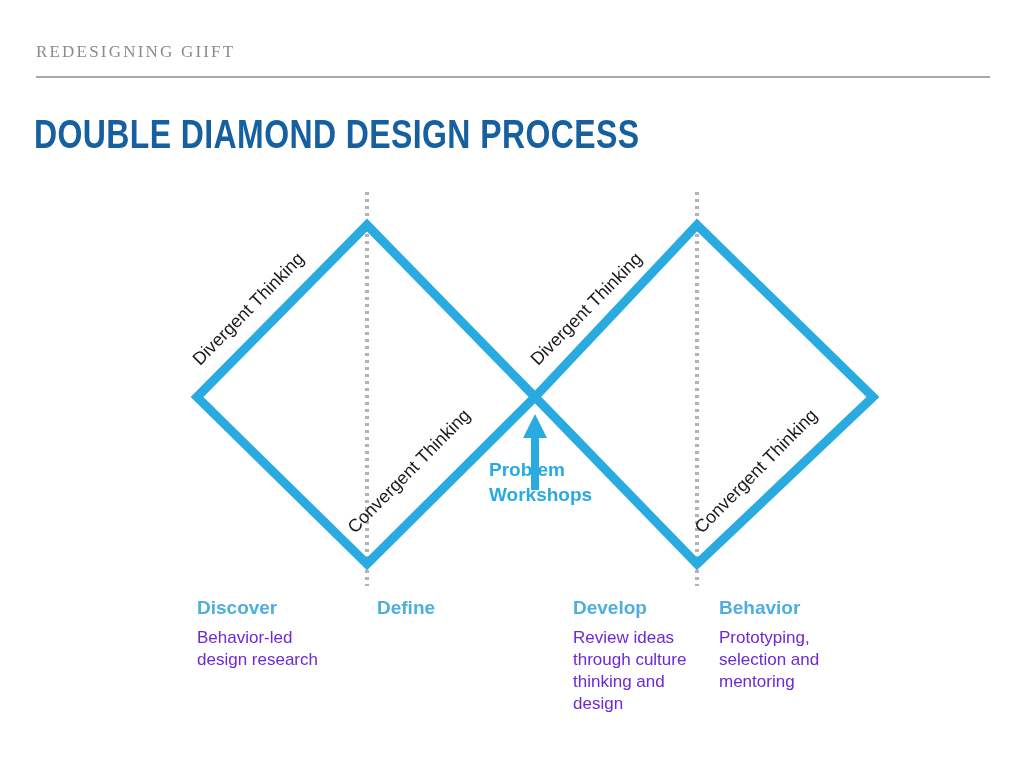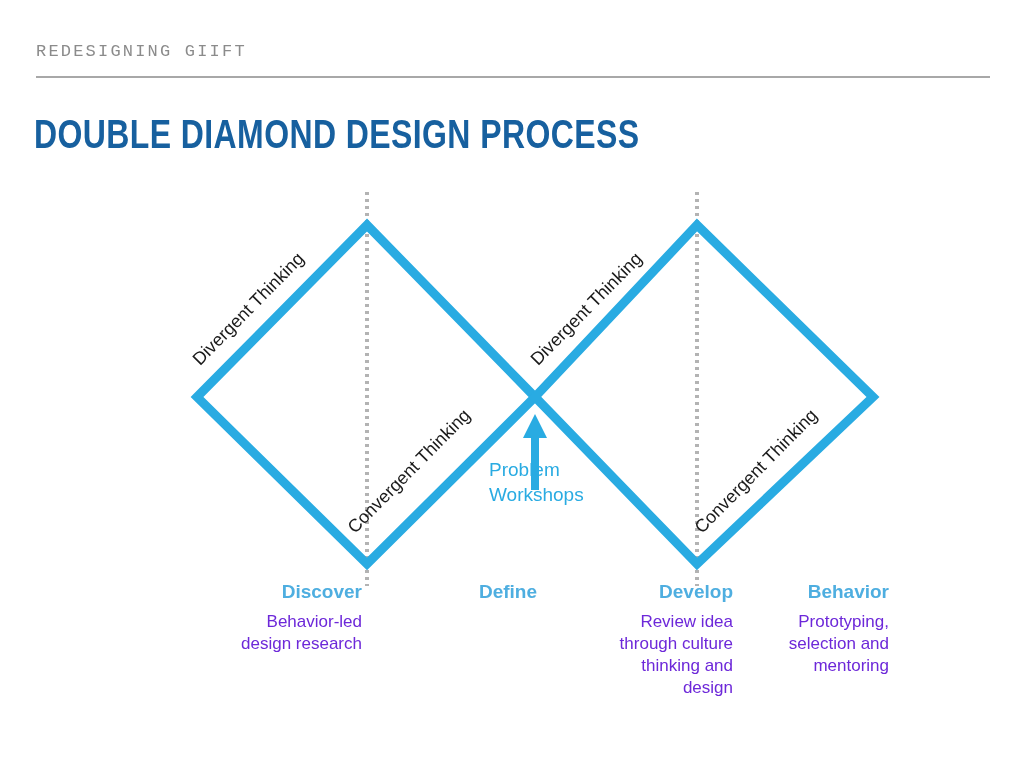--- a/index.html
+++ b/index.html
@@ -29,21 +29,21 @@
   .eyebrow {
     position: absolute;
     left: 36px;
     top: 42px;
     font-size: 17px;
     letter-spacing: 2.2px;
     color: #8b8b8b;
     font-weight: 400;
     text-transform: uppercase;
     white-space: nowrap;
-    font-family: Liberation Mono, monospace;
+    font-family: Liberation Serif, serif;
   }
 
   .rule {
     position: absolute;
     left: 36px;
     top: 76px;
     width: 954px;
     height: 2px;
     background: #a8a8a8;
   }
@@ -84,31 +84,30 @@
   }
 
   
   .problem-def {
     position: absolute;
     left: 489px;
     top: 457px;
     width: 190px;
     font-size: 19px;
     line-height: 25px;
-    font-weight: 400;
+    font-weight: 700;
     color: #29abe2;
     text-align: left;
     font-family: "Liberation Sans", sans-serif;
   }
 
   
   .phase {
     position: absolute;
-    top: 581px;
-    text-align: right;
+    top: 597px;
   }
   .phase-title {
     font-size: 19px;
     font-weight: 700;
     color: #4eaee0;
     margin: 0 0 8px 0;
     line-height: 22px;
     font-family: "Liberation Sans", sans-serif;
   }
   .phase-desc {
@@ -168,21 +167,21 @@
     <div class="phase-desc">Behavior-led
 design research</div>
   </div>
 
   <div class="phase phase-2">
     <div class="phase-title">Define</div>
   </div>
 
   <div class="phase phase-3">
     <div class="phase-title">Develop</div>
-    <div class="phase-desc">Review idea
+    <div class="phase-desc">Review ideas
 through culture
 thinking and
 design</div>
   </div>
 
   <div class="phase phase-4">
     <div class="phase-title">Behavior</div>
     <div class="phase-desc">Prototyping,
 selection and
 mentoring</div>

